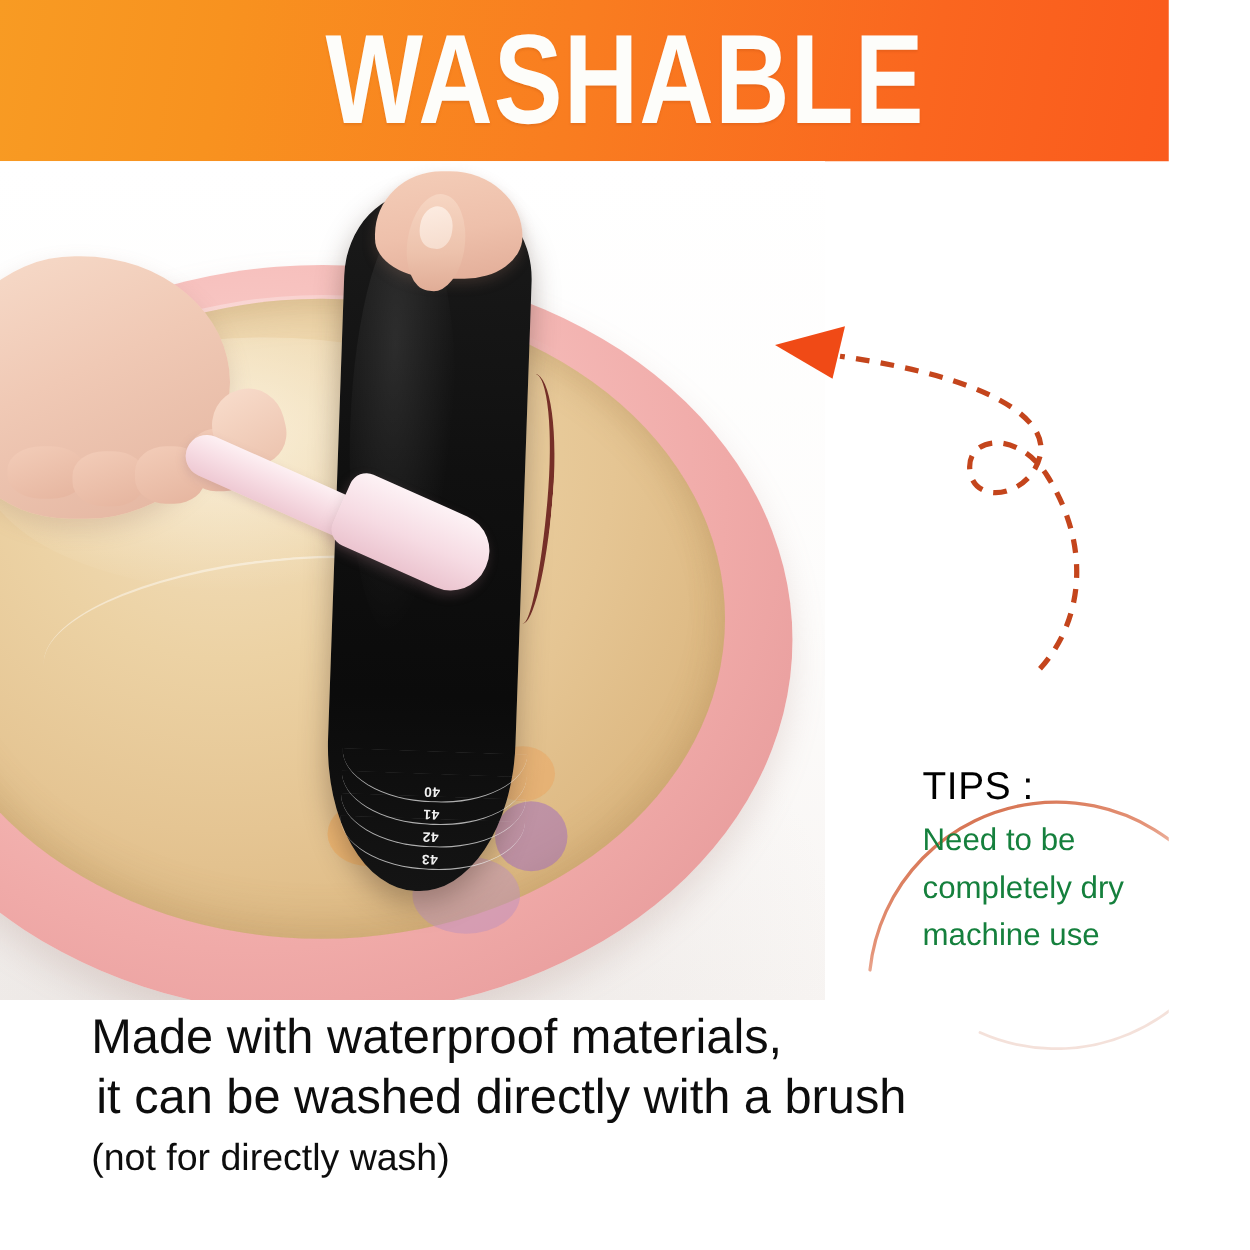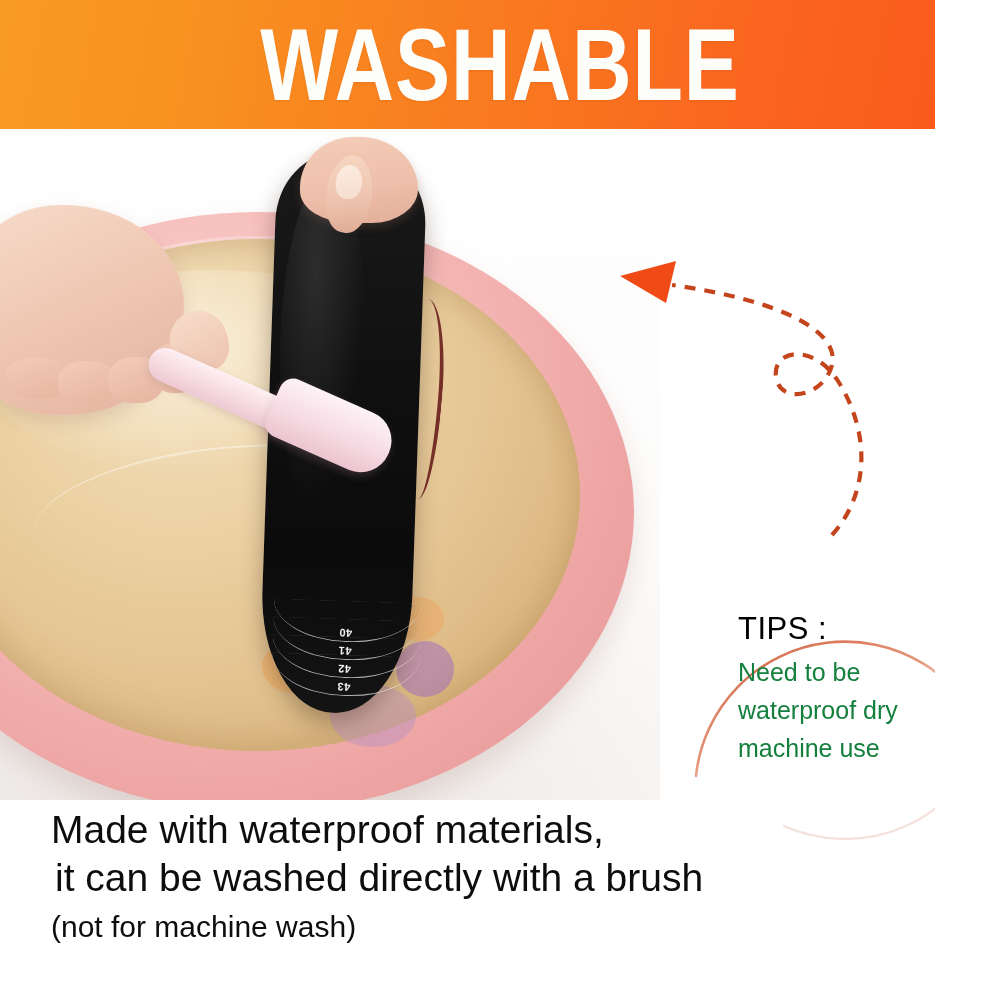--- a/index.html
+++ b/index.html
@@ -190,21 +190,21 @@
     color:#000000;font-size:31px;line-height:34px;font-weight:normal;
     letter-spacing:0.5px;white-space:nowrap;
   }
   .tips-line{
     position:absolute;left:48px;color:#15803d;font-size:25px;line-height:29px;
     white-space:nowrap;
   }
   .tl1{top:118px;} .tl2{top:156px;} .tl3{top:194px;}
 
   
-  .caption{position:absolute;left:51px;top:806px;width:880px;}
+  .caption{position:absolute;left:73px;top:806px;width:880px;}
   .cap-line{
     color:#0d0d0d;
     font-family:"Liberation Sans Narrow","Liberation Sans",sans-serif;
     white-space:nowrap;
   }
   .cap1{font-size:39px;line-height:48px;}
   .cap2{font-size:39px;line-height:48px;margin-left:4px;}
   .cap3{font-size:30px;line-height:42px;margin-top:4px;}
 </style>
 </head>
@@ -272,23 +272,23 @@
           <stop offset="45%" stop-color="#D9663F" stop-opacity="0.7"></stop>
           <stop offset="75%" stop-color="#E8A187" stop-opacity="0.28"></stop>
           <stop offset="100%" stop-color="#F2CFC4" stop-opacity="0.05"></stop>
         </linearGradient>
       </defs>
       <path d="M 6 236 A 150 150 0 0 1 296 200" fill="none" stroke="url(#arcfade)" stroke-width="2.6" stroke-linecap="round"></path>
       <path d="M 296 200 A 150 150 0 0 1 94 286" fill="none" stroke="#EBC8BC" stroke-width="2.2" stroke-linecap="round" opacity="0.55"></path>
     </svg>
     <div class="tips-title">TIPS :</div>
     <div class="tips-line tl1">Need to be</div>
-    <div class="tips-line tl2">waterproof dry</div>
+    <div class="tips-line tl2">completely dry</div>
     <div class="tips-line tl3">machine use</div>
   </div>
 
   <div class="caption">
     <div class="cap-line cap1">Made with waterproof materials,</div>
     <div class="cap-line cap2">it can be washed directly with a brush</div>
-    <div class="cap-line cap3">(not for machine wash)</div>
+    <div class="cap-line cap3">(not for directly wash)</div>
   </div>
 
 </div>
 
 </body></html>

